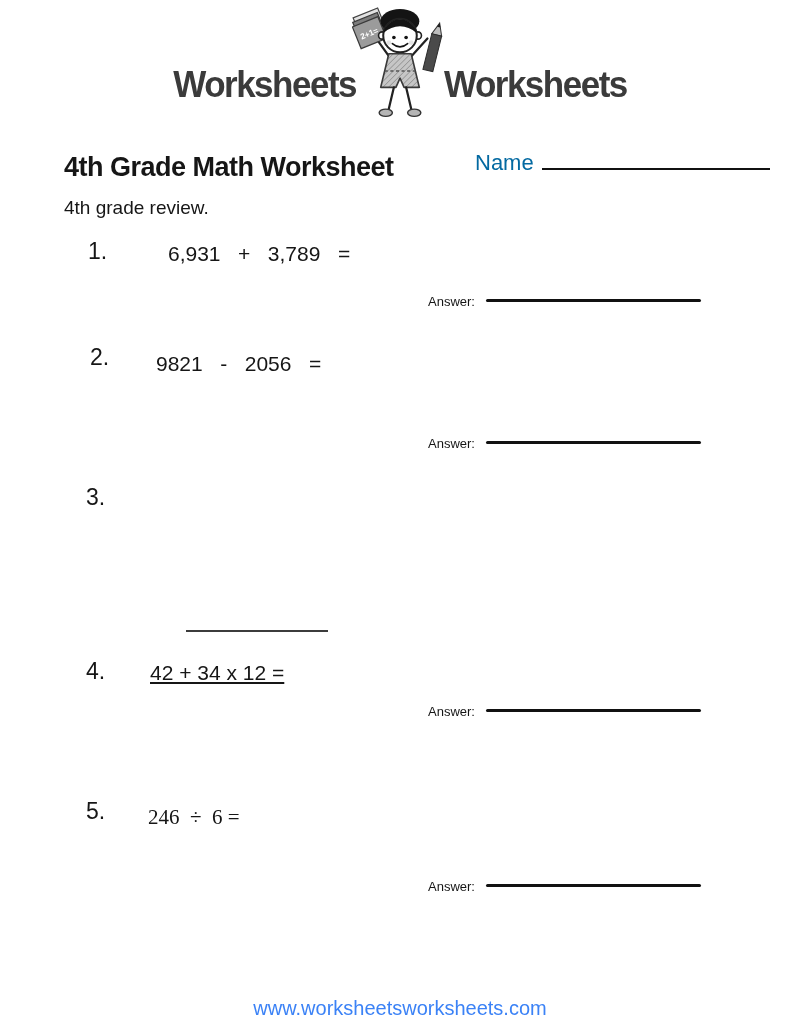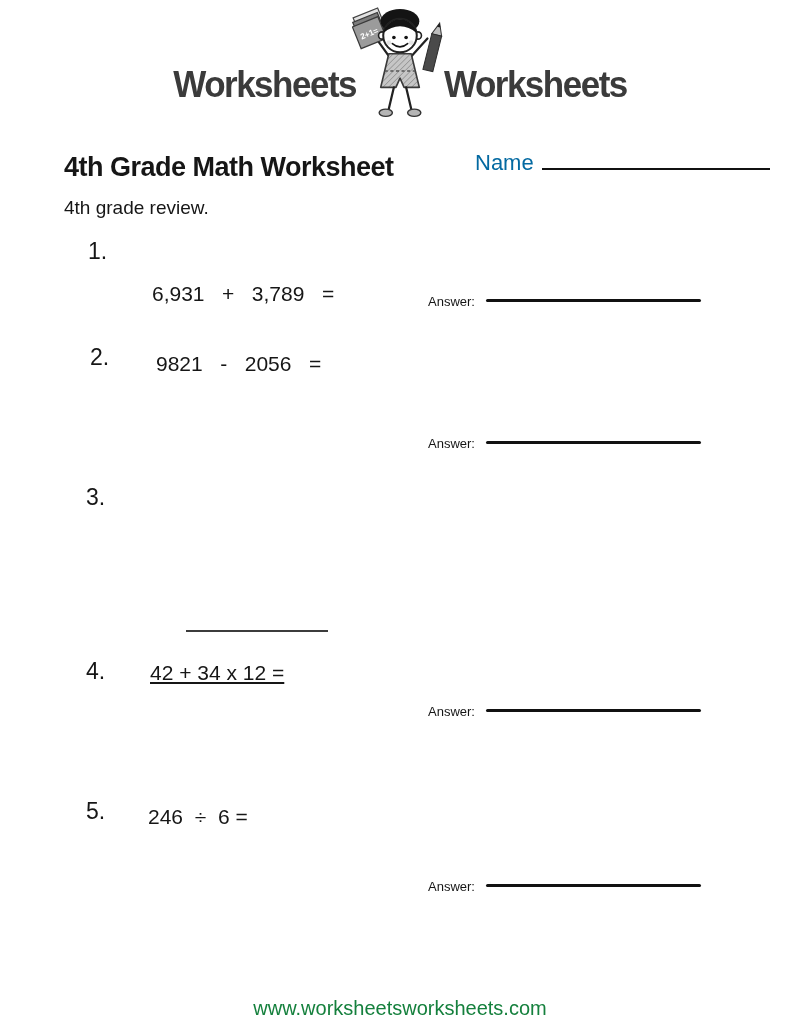--- a/index.html
+++ b/index.html
@@ -99,21 +99,21 @@
     margin-left: 11px;
     vertical-align: 4px;
   }
   
   .footer {
     position: absolute;
     left: 0; top: 997px;
     width: 100%;
     text-align: center;
     font-size: 20px;
-    color: #15803d;
+    color: #3b82f6;
   }
 </style>
 </head>
 <body>
 
 <div class="page">
 
   <div class="logo-row">
     <span class="logo-text left">Worksheets</span>
     <svg class="mascot" viewBox="0 0 90 120" aria-hidden="true">
@@ -162,21 +162,21 @@
     <span class="logo-text right">Worksheets</span>
   </div>
 
   <h1 class="title">4th Grade Math Worksheet</h1>
   <div class="name-row">
     <span>Name</span><span class="name-line"></span>
   </div>
   <p class="subtitle">4th grade review.</p>
 
   <span class="pnum" style="left:88px; top:238px;">1.</span>
-  <span class="expr" style="left:152px; top:242px;margin-top:40px;">6,931   +   3,789   =</span>
+  <span class="expr" style="left:168px; top:242px;">6,931   +   3,789   =</span>
   <div class="answer-row" style="top:294px;">
     <span>Answer:</span><span class="answer-line"></span>
   </div>
 
   <span class="pnum" style="left:90px; top:344px;">2.</span>
   <span class="expr" style="left:156px; top:352px;">9821   -   2056   =</span>
   <div class="answer-row" style="top:436px;">
     <span>Answer:</span><span class="answer-line"></span>
   </div>
 
@@ -185,20 +185,20 @@
     <span class="seq-blank">&nbsp;</span>
   </div>
 
   <span class="pnum" style="left:86px; top:658px;">4.</span>
   <span class="expr" style="left:150px; top:661px;text-decoration:underline;">42 + 34 x 12 =</span>
   <div class="answer-row" style="top:704px;">
     <span>Answer:</span><span class="answer-line"></span>
   </div>
 
   <span class="pnum" style="left:86px; top:798px;">5.</span>
-  <span class="expr" style="left:148px; top:805px;">246  ÷  6 =</span>
+  <span class="expr" style="left:148px; top:805px;font-family:Liberation Serif, serif;">246  ÷  6 =</span>
   <div class="answer-row" style="top:879px;">
     <span>Answer:</span><span class="answer-line"></span>
   </div>
 
   <div class="footer">www.worksheetsworksheets.com</div>
 
 </div>
 
 </body></html>

